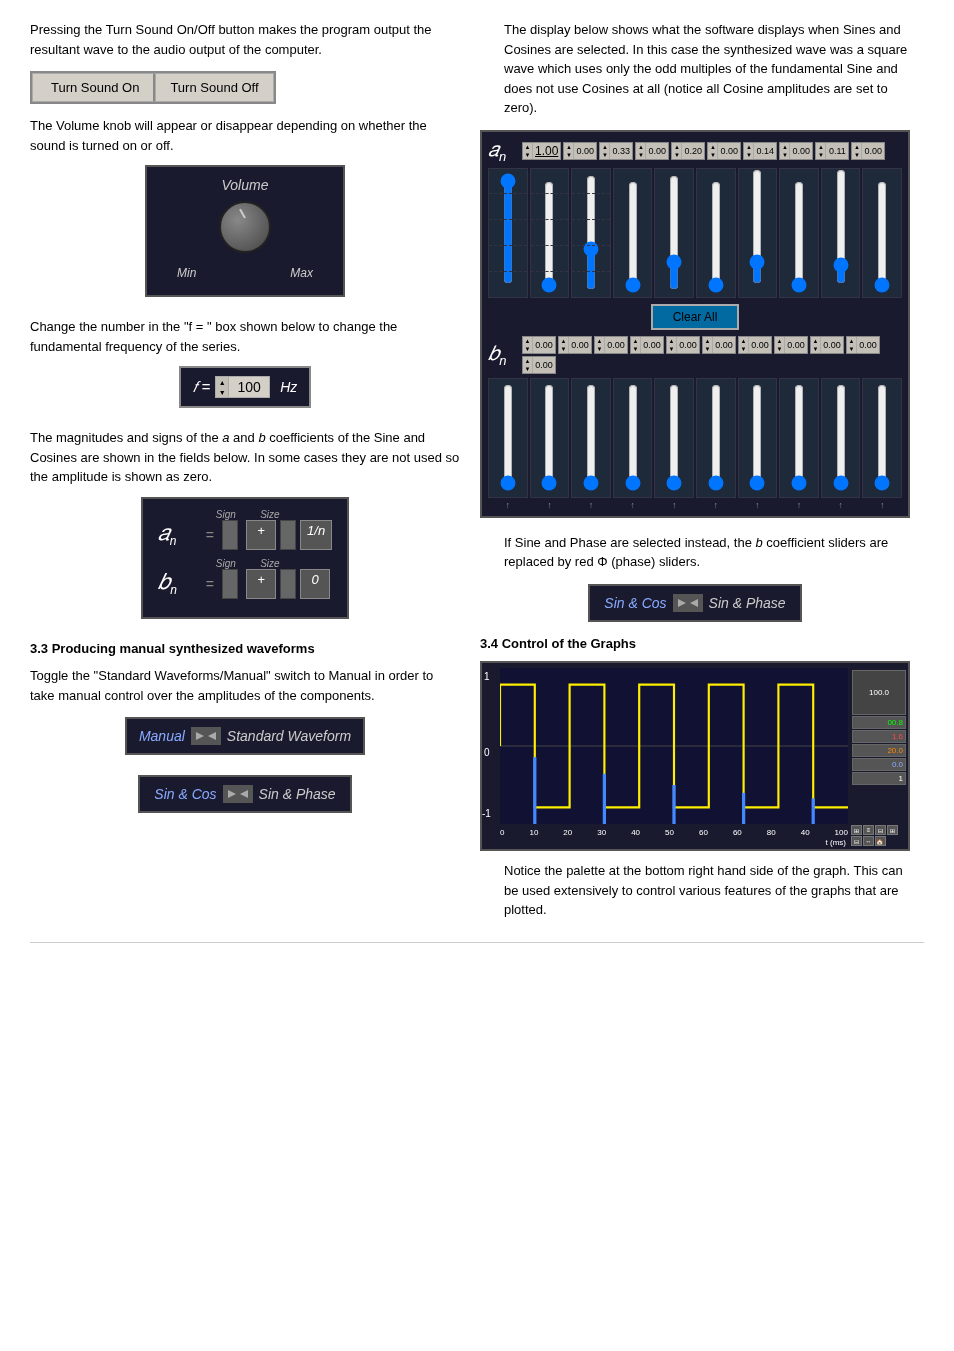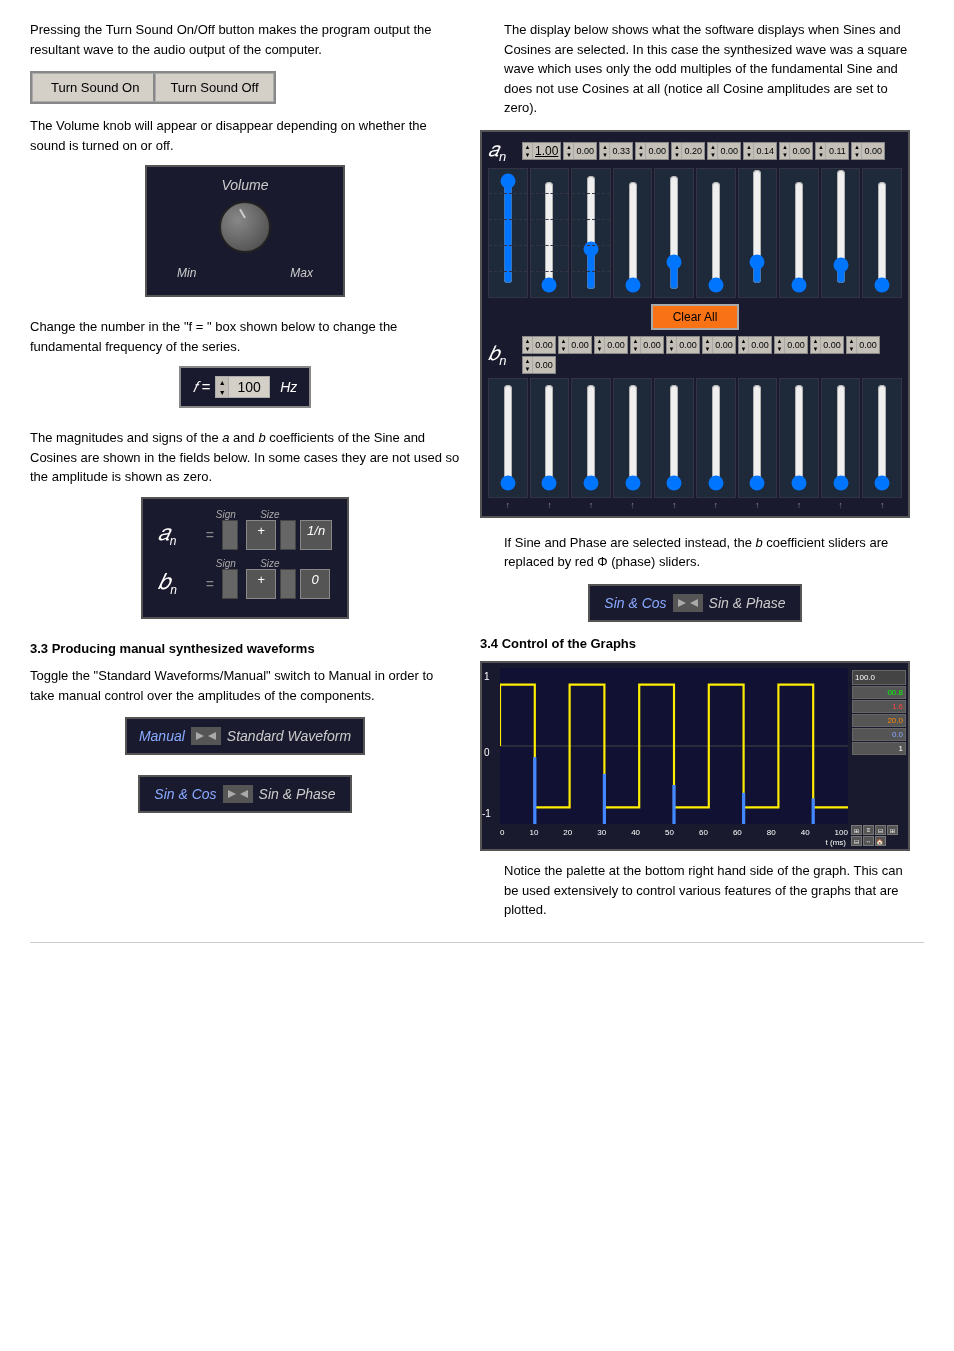--- a/index.html
+++ b/index.html
@@ -284,21 +284,21 @@
       background: #1a1a2e;
       border: 2px solid #555;
       padding: 6px;
     }
     .clear-all-row {
       display: flex;
       justify-content: center;
       margin: 6px 0;
     }
     .clear-all-btn {
-      background: #f97316;
+      background: #0369a1;
       border: 2px solid #aaa;
       padding: 4px 20px;
       font-size: 12px;
       cursor: pointer;
     }
 
     
     .right-text {
       margin-bottom: 12px;
       line-height: 1.5;
@@ -791,21 +791,21 @@
           <span>50</span>
           <span>60</span>
           <span>60</span>
           <span>80</span>
           <span>40</span>
           <span>100</span>
         </div>
         <div style="position:absolute;bottom:2px;right:62px;color:#fff;font-size:8px;">t (ms)</div>
 
         <div style="position:absolute;right:0;top:5px;width:58px;display:flex;flex-direction:column;gap:1px;padding:2px;">
-          <div style="background:#444;border:1px solid #666;color:#fff;font-size:8px;padding:2px 2px;text-align:left;">100.0</div>
+          <div style="background:#444;border:1px solid #666;color:#fff;font-size:8px;padding:17px 2px;text-align:center;">100.0</div>
           <div style="background:#555;border:1px solid #666;color:#0f0;font-size:8px;padding:1px 2px;text-align:right;">00.8</div>
           <div style="background:#555;border:1px solid #666;color:#ff4444;font-size:8px;padding:1px 2px;text-align:right;">1.6</div>
           <div style="background:#555;border:1px solid #666;color:#ff8800;font-size:8px;padding:1px 2px;text-align:right;">20.0</div>
           <div style="background:#555;border:1px solid #666;color:#88aaff;font-size:8px;padding:1px 2px;text-align:right;">0.0</div>
           <div style="background:#555;border:1px solid #666;color:#fff;font-size:8px;padding:1px 2px;text-align:right;">1</div>
         </div>
 
         <div style="position:absolute;bottom:2px;right:0;width:58px;display:flex;flex-direction:column;gap:1px;padding:1px;">
           <div style="display:flex;gap:1px;">
             <button style="width:11px;height:10px;background:#555;border:1px solid #777;font-size:6px;color:#fff;cursor:pointer;padding:0;">⊞</button>

